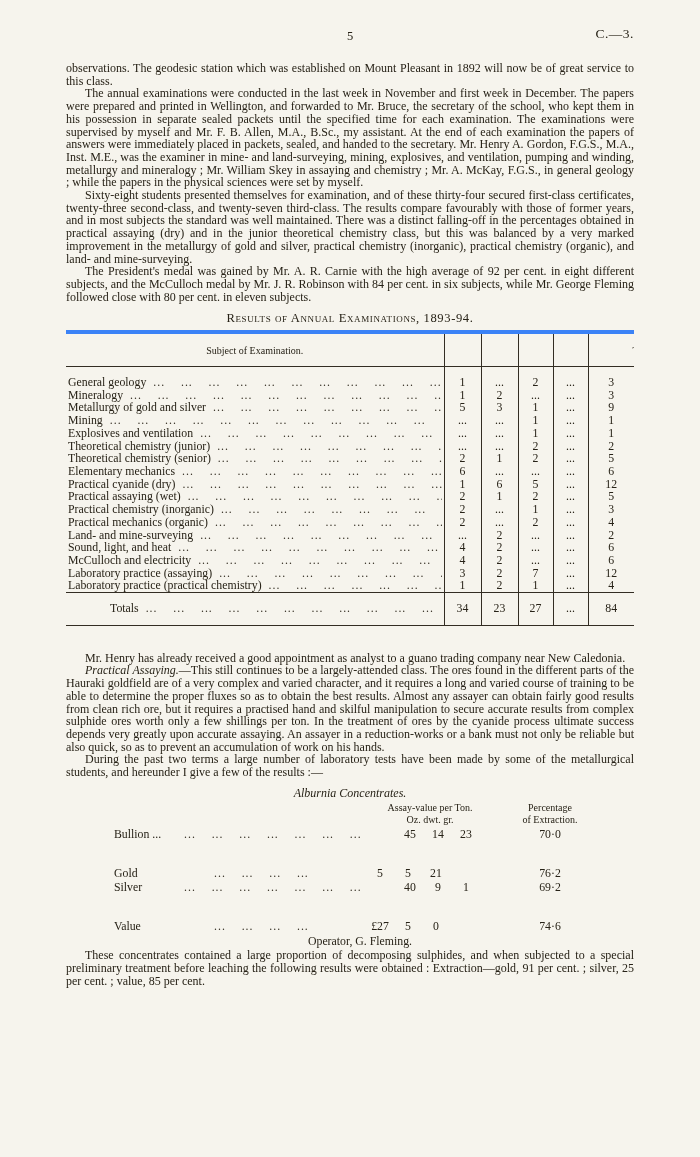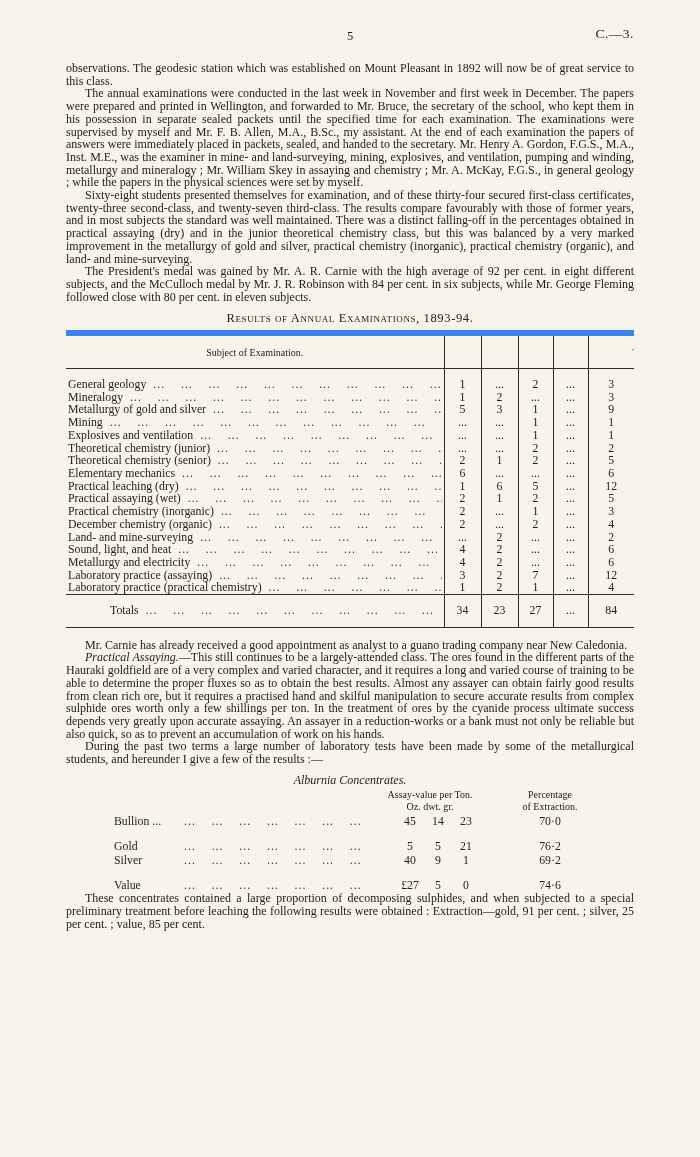--- a/index.html
+++ b/index.html
@@ -31,23 +31,23 @@
     text-align: center;
     font-variant: small-caps;
     letter-spacing: 0.6px;
     margin: 9px 0 5px;
     font-size: 12.6px;
   }
   table.exam-table {
     width: 100%;
     border-collapse: collapse;
     table-layout: fixed;
-    border-top: 6px solid #3b82f6;
+    border-top: 4px solid #3b82f6;
     border-bottom: 1px solid #332d23;
-    margin-bottom: 11px;
+    margin-bottom: 26px;
     font-size: 11.8px;
   }
   .exam-table col.c-sub { width: auto; }
   .exam-table col.c-n1 { width: 37px; }
   .exam-table col.c-n2 { width: 37px; }
   .exam-table col.c-n3 { width: 35px; }
   .exam-table col.c-n4 { width: 35px; }
   .exam-table col.c-n5 { width: 46px; }
   .exam-table thead th {
     font-weight: normal;
@@ -85,21 +85,21 @@
   .assay-header { display: flex; align-items: flex-end; margin-bottom: 2px; gap: 8px; }
   .assay-header .head-spacer { width: 70px; }
   .assay-header .head-leader { flex: 1; }
   .head-col {
     display: flex; flex-direction: column; align-items: center;
     font-size: 10px; line-height: 11.5px; text-align: center;
   }
   .head-col.w-val { width: 112px; }
   .head-col.w-pct { width: 112px; }
   .assay-row { display: flex; align-items: baseline; line-height: 14px; }
-  .assay-row.gap-top { margin-top: 11px; }
+  .assay-row.gap-top { margin-top: 25px; gap: 30px; }
   .a-label { width: 70px; white-space: nowrap; }
   .a-leader { flex: 1; margin-right: 4px; }
   .a-val { width: 112px; display: flex; justify-content: center; }
   .a-num { width: 28px; text-align: center; }
   .a-pct { width: 112px; text-align: center; }
   .operator { text-align: center; margin: 2px 0 1px; }
 </style>
 </head>
 <body>
 
@@ -238,21 +238,21 @@
             </td>
             <td class="num-cell">6</td>
             <td class="num-cell">...</td>
             <td class="num-cell">...</td>
             <td class="num-cell">...</td>
             <td class="num-cell">6</td>
           </tr>
           <tr>
             <td>
               <div class="cell-flex">
-                <span class="subject-label">Practical leaching (dry)</span>
+                <span class="subject-label">Practical cyanide (dry)</span>
                 <span class="leader">...    ...    ...    ...    ...    ...    ...    ...    ...    ...    ...    ...    ...    ...    ...    ...    ...    ...</span>
               </div>
             </td>
             <td class="num-cell">1</td>
             <td class="num-cell">6</td>
             <td class="num-cell">5</td>
             <td class="num-cell">...</td>
             <td class="num-cell">12</td>
           </tr>
           <tr>
@@ -277,21 +277,21 @@
             </td>
             <td class="num-cell">2</td>
             <td class="num-cell">...</td>
             <td class="num-cell">1</td>
             <td class="num-cell">...</td>
             <td class="num-cell">3</td>
           </tr>
           <tr>
             <td>
               <div class="cell-flex">
-                <span class="subject-label">December chemistry (organic)</span>
+                <span class="subject-label">Practical mechanics (organic)</span>
                 <span class="leader">...    ...    ...    ...    ...    ...    ...    ...    ...    ...    ...    ...    ...    ...    ...    ...    ...    ...</span>
               </div>
             </td>
             <td class="num-cell">2</td>
             <td class="num-cell">...</td>
             <td class="num-cell">2</td>
             <td class="num-cell">...</td>
             <td class="num-cell">4</td>
           </tr>
           <tr>
@@ -316,21 +316,21 @@
             </td>
             <td class="num-cell">4</td>
             <td class="num-cell">2</td>
             <td class="num-cell">...</td>
             <td class="num-cell">...</td>
             <td class="num-cell">6</td>
           </tr>
           <tr>
             <td>
               <div class="cell-flex">
-                <span class="subject-label">Metallurgy and electricity</span>
+                <span class="subject-label">McCulloch and electricity</span>
                 <span class="leader">...    ...    ...    ...    ...    ...    ...    ...    ...    ...    ...    ...    ...    ...    ...    ...    ...    ...</span>
               </div>
             </td>
             <td class="num-cell">4</td>
             <td class="num-cell">2</td>
             <td class="num-cell">...</td>
             <td class="num-cell">...</td>
             <td class="num-cell">6</td>
           </tr>
           <tr>
@@ -370,21 +370,21 @@
           </td>
           <td class="num-cell">34</td>
           <td class="num-cell">23</td>
           <td class="num-cell">27</td>
           <td class="num-cell">...</td>
           <td class="num-cell">84</td>
         </tr>
       </tfoot>
     </table>
 
-    <p>Mr. Carnie has already received a good appointment as analyst to a guano trading company near New Caledonia.</p>
+    <p>Mr. Henry has already received a good appointment as analyst to a guano trading company near New Caledonia.</p>
     <p><i>Practical Assaying.</i><span>—This still continues to be a largely-attended class.  The ores found in the different parts of the Hauraki goldfield are of a very complex and varied character, and it requires a long and varied course of training to be able to determine the proper fluxes so as to obtain the best results.  Almost any assayer can obtain fairly good results from clean rich ore, but it requires a practised hand and skilful manipulation to secure accurate results from complex sulphide ores worth only a few shillings per ton.  In the treatment of ores by the cyanide process ultimate success depends very greatly upon accurate assaying.  An assayer in a reduction-works or a bank must not only be reliable but also quick, so as to prevent an accumulation of work on his hands.</span></p>
     <p>During the past two terms a large number of laboratory tests have been made by some of the metallurgical students, and hereunder I give a few of the results :—</p>
 
     <div class="assay-title">Alburnia Concentrates.</div>
 
     <div class="assay-block">
       <div class="assay-header">
         <span class="head-spacer"></span>
         <span class="head-leader"></span>
         <div class="head-col w-val">
@@ -431,18 +431,19 @@
             <span class="a-label">Value</span>
             <span class="leader a-leader">...    ...    ...    ...    ...    ...    ...    ...    ...    ...    ...    ...</span>
             <span class="a-val">
               <span class="a-num">£27</span>
               <span class="a-num">5</span>
               <span class="a-num">0</span>
             </span>
             <span class="a-pct">74·6</span>
           </div>
         </div>
+      <div class="operator">Operator, G. Fleming.</div>
     </div>
 
     <p>These concentrates contained a large proportion of decomposing sulphides, and when subjected to a special preliminary treatment before leaching the following results were obtained : Extraction—gold, 91 per cent. ; silver, 25 per cent. ; value, 85 per cent.</p>
 
   </div>
 </div>
 
 </body></html>

